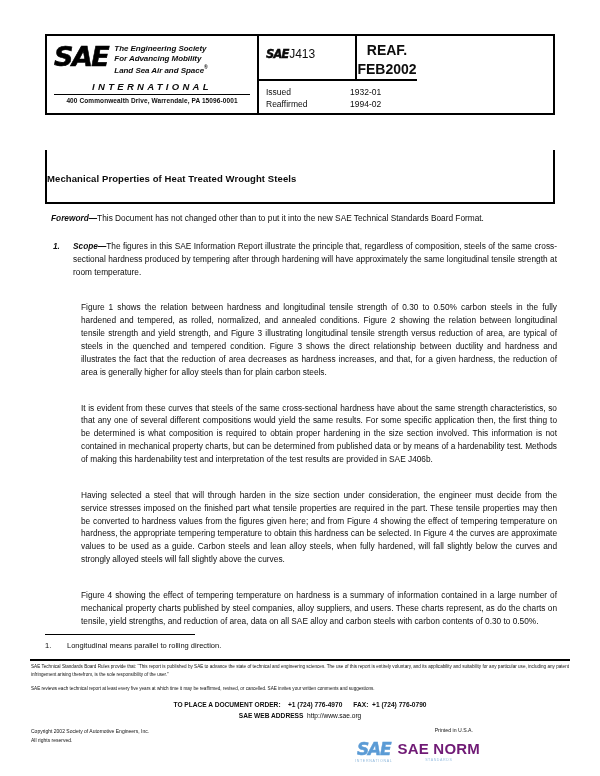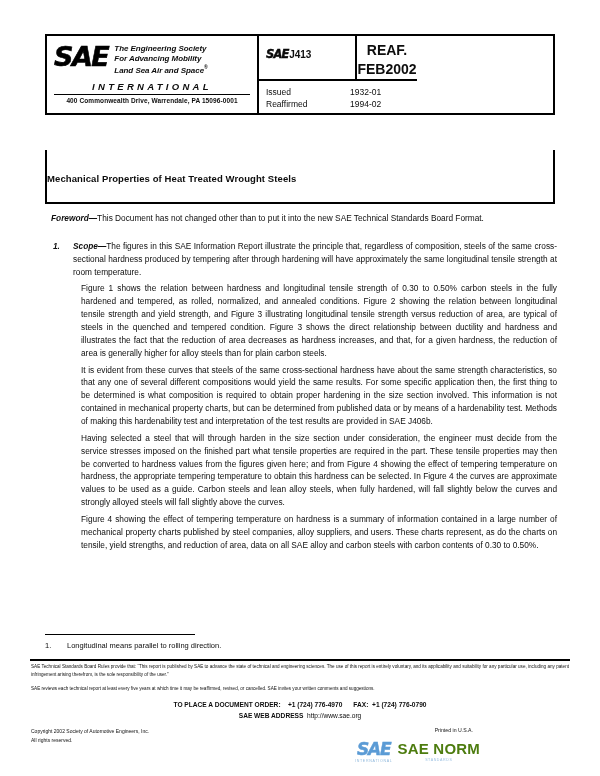--- a/index.html
+++ b/index.html
@@ -130,22 +130,22 @@
   }
   .sae-mark-sm {
     font-family: "DejaVu Sans", sans-serif;
     font-size: 11.5px;
     font-weight: bold;
     font-style: italic;
     letter-spacing: -0.9px;
     -webkit-text-stroke: 0.4px #000;
   }
   .doc-num {
-    font-size: 10px;
-    font-weight: bold;
+    font-size: 12px;
+    font-weight: normal;
     letter-spacing: -0.1px;
   }
   .hdr-reaf-box {
     width: 60px;
     box-sizing: border-box;
     padding: 5px 0 0 0;
     text-align: center;
     font-size: 14px;
     font-weight: bold;
     line-height: 1.35;
@@ -219,21 +219,21 @@
     font-style: italic;
     padding-left: 8px;
     box-sizing: border-box;
   }
   .sec-body { flex: 1; }
   .sec-body .lead {
     font-weight: bold;
     font-style: italic;
   }
   .para {
-    margin-top: 4px;
+    margin-top: 23px;
     padding-left: 36px;
     text-align: justify;
   }
 
   
   .footnote-rule {
     position: absolute;
     left: 45px;
     top: 634px;
     width: 150px;
@@ -330,21 +330,21 @@
   }
   .norm-text {
     display: flex;
     flex-direction: column;
     align-items: center;
     padding-bottom: 1px;
   }
   .norm-text .big {
     font-size: 15px;
     font-weight: bold;
-    color: #4d7c0f;
+    color: #701a75;
     letter-spacing: 0.2px;
     line-height: 1;
   }
   .norm-text .small {
     font-size: 3.6px;
     letter-spacing: 0.6px;
     color: #9bc0e2;
     margin-top: 1.5px;
   }
 </style>

